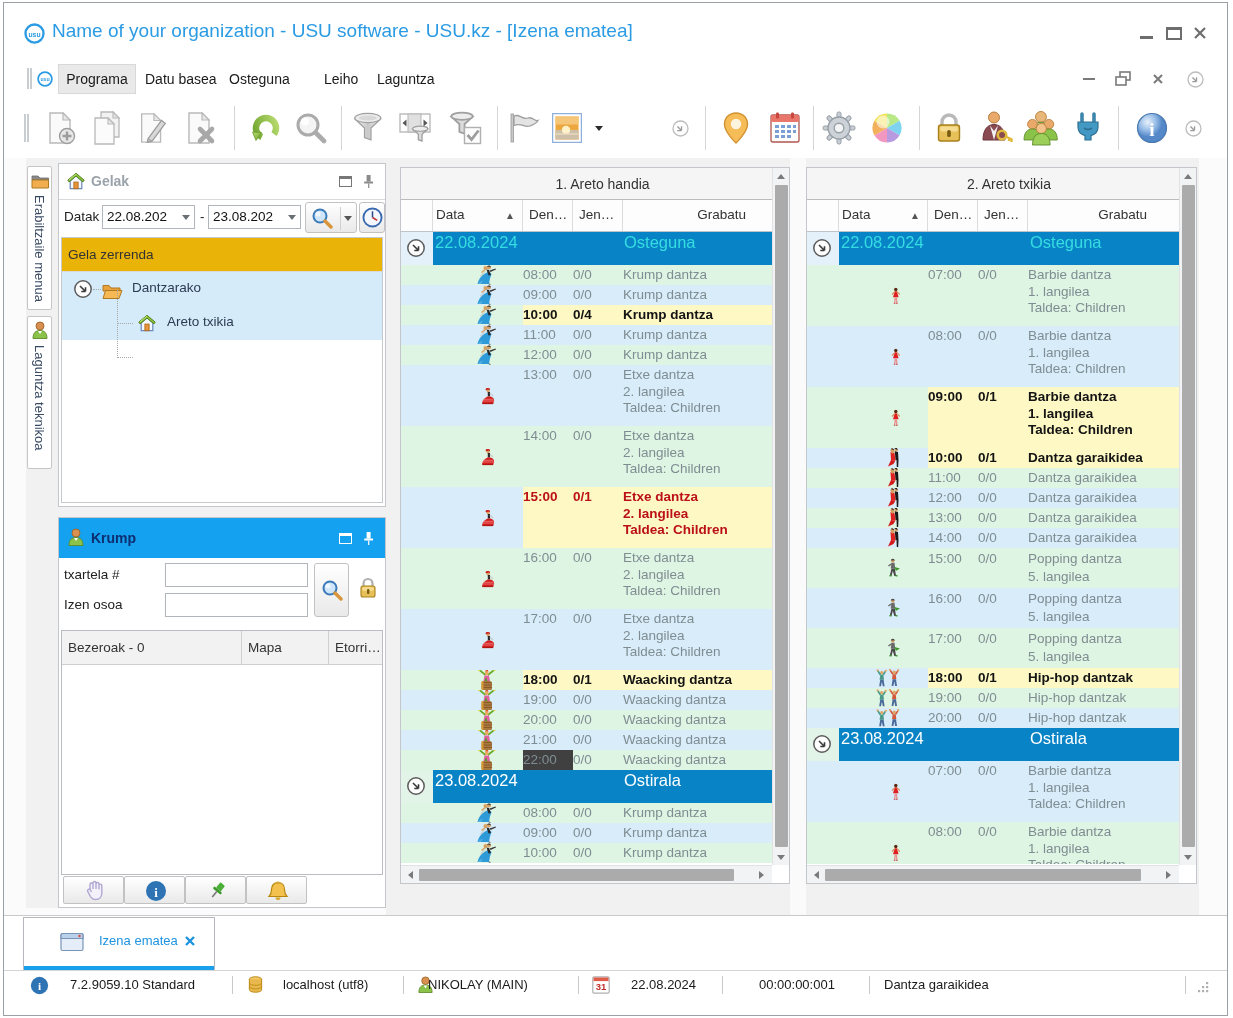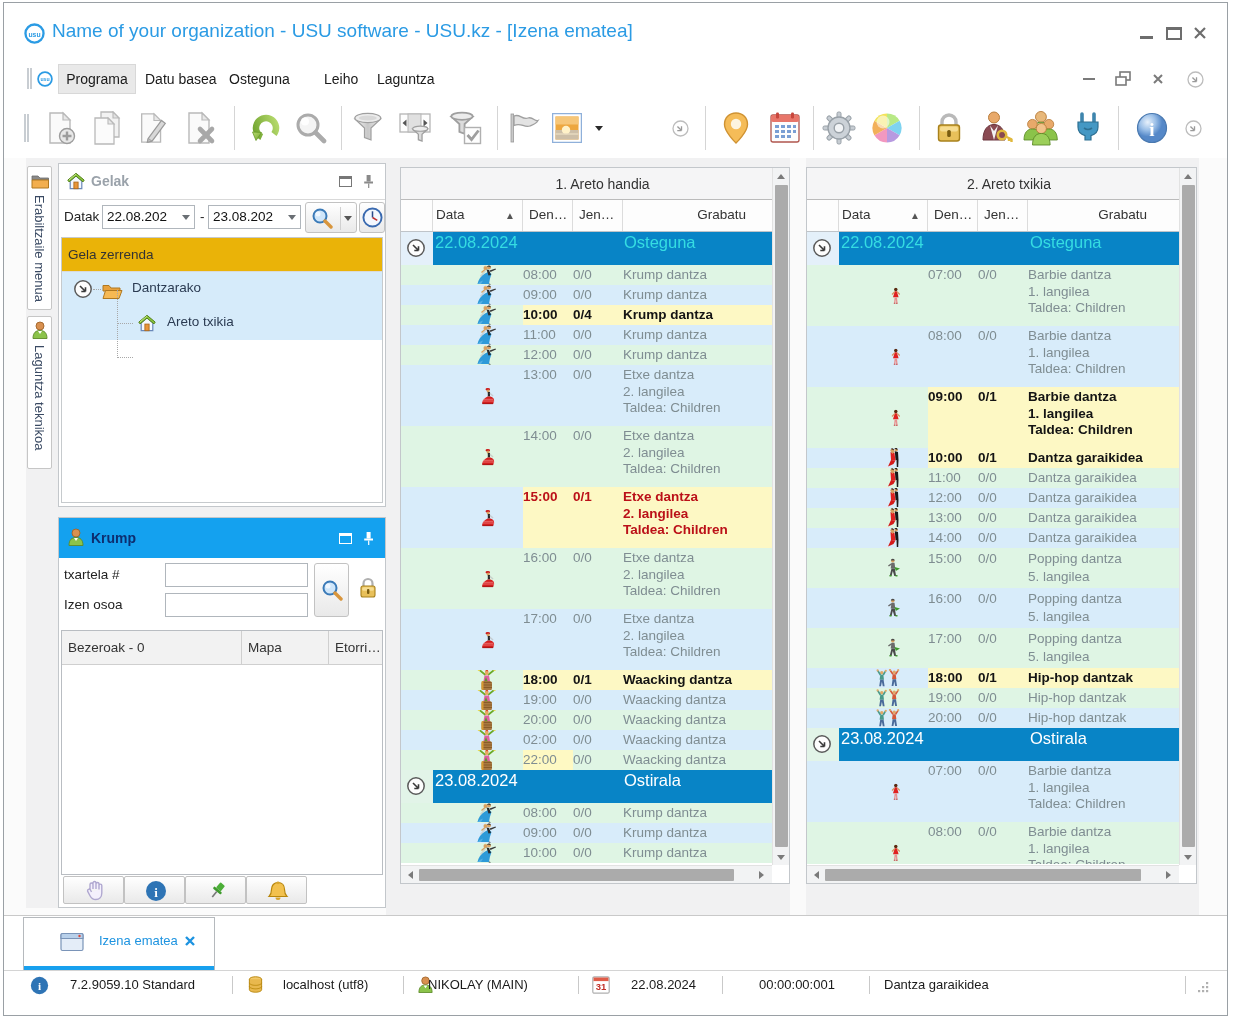--- a/index.html
+++ b/index.html
@@ -876,21 +876,21 @@
 <path d="M9.8,1 h2 l0.5,2.5 h-3 z" fill="#d84a28"></path>
 <circle cx="10.8" cy="4.5" r="1.9" fill="#e8a860"></circle>
 <path d="M8.5,7 h4.5 l1,5.5 h-6.5 z" fill="#e060a0"></path>
 <path d="M10,8.5 l1.5,4 l-3,0 z" fill="#5a9a30"></path>
 <rect x="5.5" y="12.5" width="10.5" height="9.5" rx="2.5" fill="#a87840"></rect>
 <path d="M6,14 h9.5 M6,16.5 h10 M6,19 h10" stroke="#8a5c28" stroke-width="1"></path>
 <rect x="5.5" y="12.5" width="2" height="9" rx="1" fill="#d89a30"></rect>
             </svg>
           </span>
         </div>
-<div class="c" style="width:50px;background:#d8ecfa;line-height:20px">02:00</div>
+<div class="c" style="width:50px;background:#d8ecfa;line-height:20px">21:00</div>
 <div class="c" style="width:50px;background:#d8ecfa;line-height:20px">0/0</div>
 <div class="c gr" style="background:#d8ecfa;line-height:20px">
           <div>Waacking dantza</div>
         </div>
       </div>
 <div class="trow" style="height:20px;color:#7f8d92;font-weight:normal">
 <div class="gut" style="background:#dff5e4"></div>
 <div class="c" style="width:90px;background:#dff5e4;position:relative">
           <span class="dic">
             <svg width="21" height="23" viewBox="0 0 21 23">
@@ -900,21 +900,21 @@
 <path d="M9.8,1 h2 l0.5,2.5 h-3 z" fill="#d84a28"></path>
 <circle cx="10.8" cy="4.5" r="1.9" fill="#e8a860"></circle>
 <path d="M8.5,7 h4.5 l1,5.5 h-6.5 z" fill="#e060a0"></path>
 <path d="M10,8.5 l1.5,4 l-3,0 z" fill="#5a9a30"></path>
 <rect x="5.5" y="12.5" width="10.5" height="9.5" rx="2.5" fill="#a87840"></rect>
 <path d="M6,14 h9.5 M6,16.5 h10 M6,19 h10" stroke="#8a5c28" stroke-width="1"></path>
 <rect x="5.5" y="12.5" width="2" height="9" rx="1" fill="#d89a30"></rect>
             </svg>
           </span>
         </div>
-<div class="c" style="width:50px;background:#fef9c3;line-height:20px">22:00</div>
+<div class="c" style="width:50px;background:#404040;line-height:20px">22:00</div>
 <div class="c" style="width:50px;background:#dff5e4;line-height:20px">0/0</div>
 <div class="c gr" style="background:#dff5e4;line-height:20px">
           <div>Waacking dantza</div>
         </div>
       </div>
 <div class="trow" style="height:33px">
 <div class="gut" style="background:#e2f4e8">
           <span class="garr">
             <svg width="20" height="20" viewBox="0 0 20 20">
               <circle cx="10" cy="10" r="8.2" fill="#fdfdfd" stroke="#5b5b5b" stroke-width="1.5"></circle>

